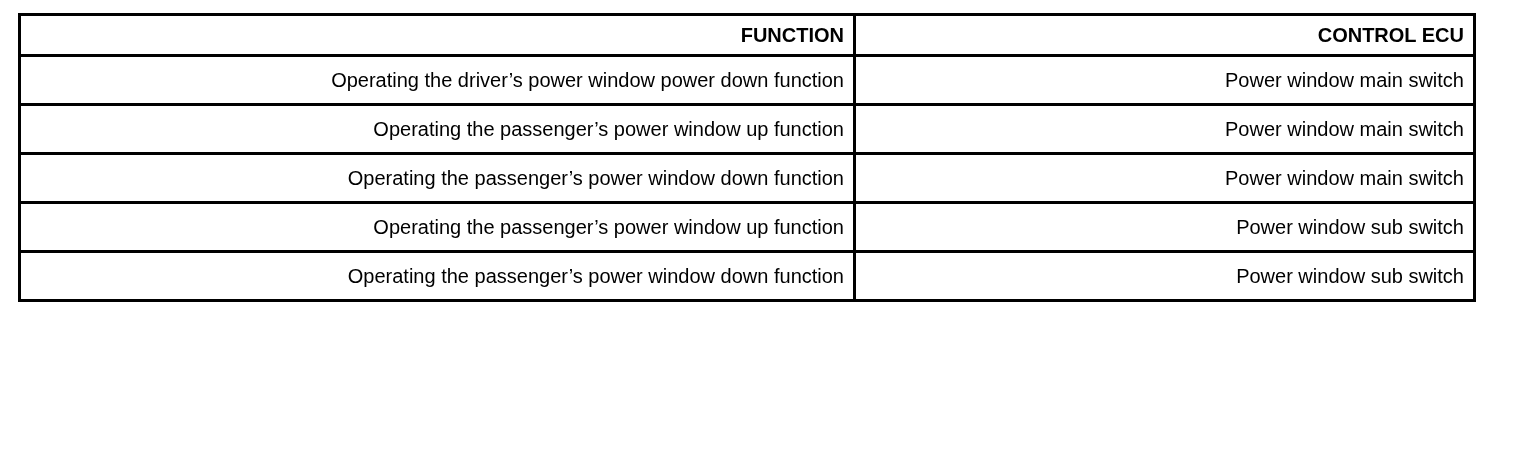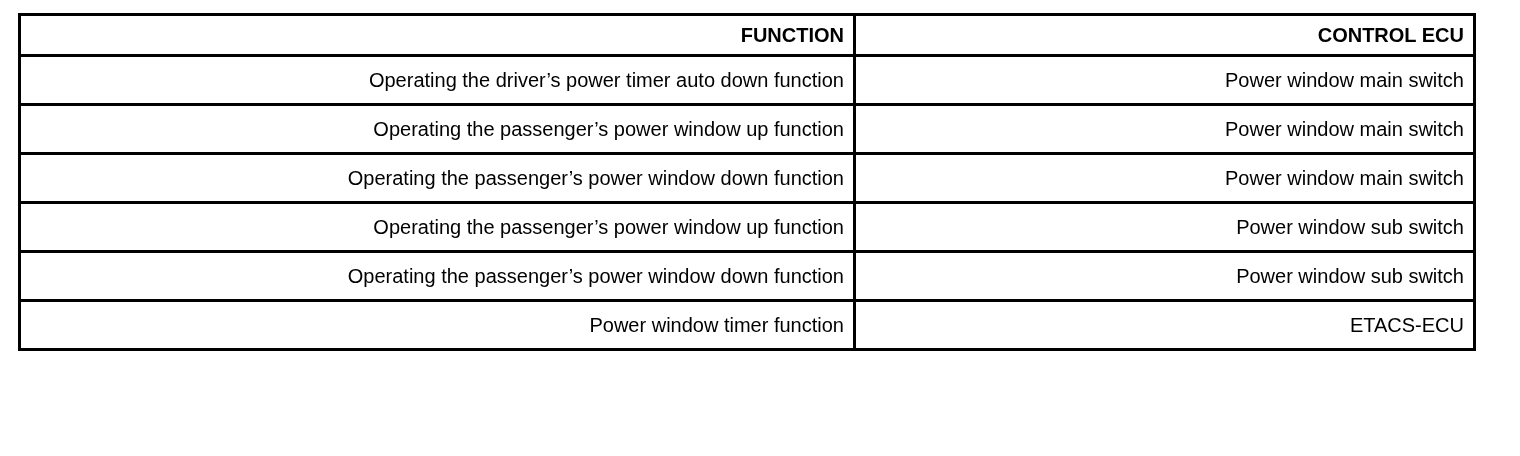--- a/index.html
+++ b/index.html
@@ -51,37 +51,33 @@
     <col class="col-ecu">
   </colgroup>
   <thead>
     <tr>
       <th>FUNCTION</th>
       <th>CONTROL ECU</th>
     </tr>
   </thead>
   <tbody>
     <tr>
-      <td>Operating the driver’s power timer auto down function</td>
+      <td>Operating the driver’s power window power down function</td>
       <td>Power window main switch</td>
     </tr>
     <tr>
       <td>Operating the passenger’s power window up function</td>
       <td>Power window main switch</td>
     </tr>
     <tr>
       <td>Operating the passenger’s power window down function</td>
       <td>Power window main switch</td>
     </tr>
     <tr>
       <td>Operating the passenger’s power window up function</td>
       <td>Power window sub switch</td>
     </tr>
     <tr>
       <td>Operating the passenger’s power window down function</td>
       <td>Power window sub switch</td>
     </tr>
-    <tr>
-      <td>Power window timer function</td>
-      <td>ETACS-ECU</td>
-    </tr>
   </tbody>
 </table>
 
 </body></html>

